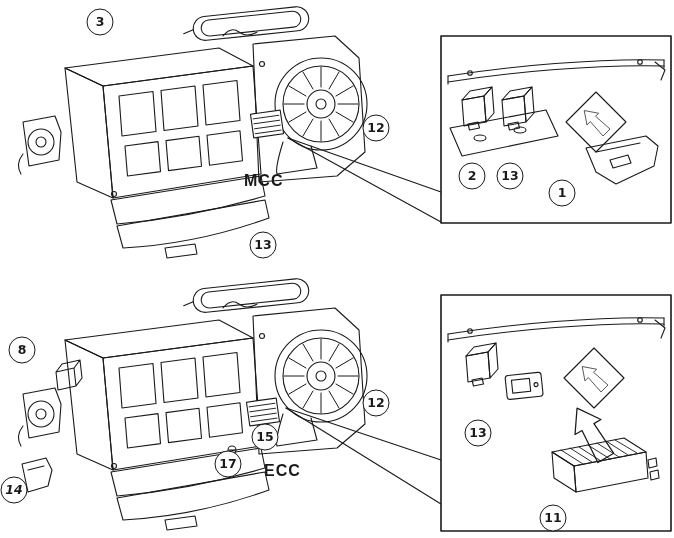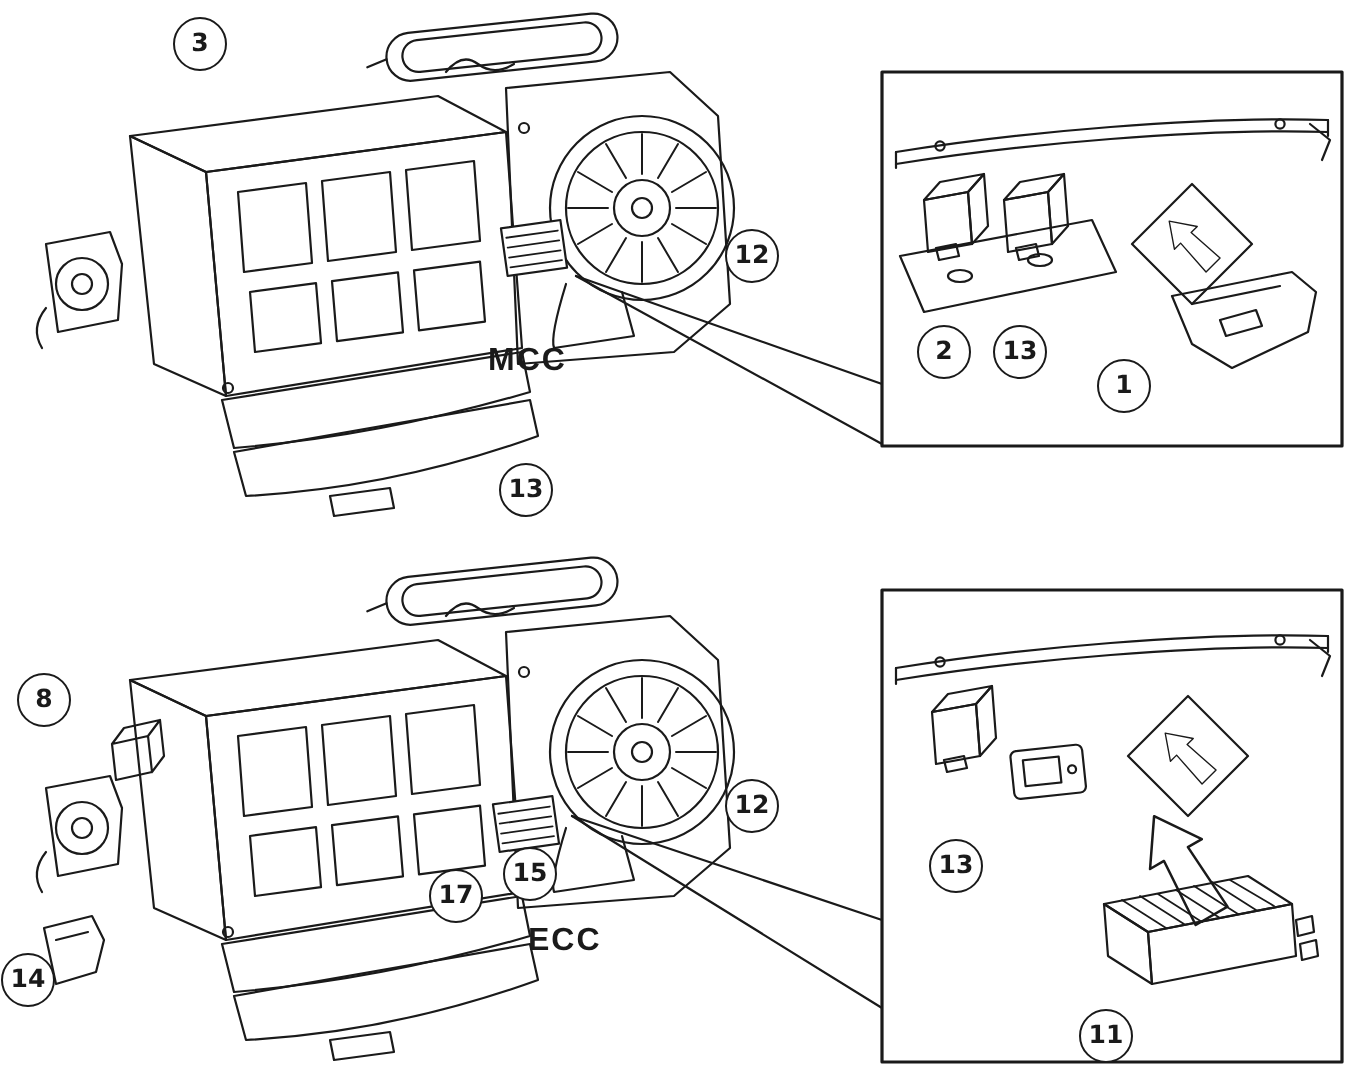--- a/index.html
+++ b/index.html
@@ -201,20 +201,20 @@
   <div class="section-label" style="left:264px;top:462px">ECC</div>
 
   <div>
       <div class="callout" style="left: 100px; top: 22px;">3</div>
       <div class="callout" style="left: 376px; top: 128px;">12</div>
       <div class="callout" style="left: 263px; top: 245px;">13</div>
       <div class="callout" style="left: 472px; top: 176px;">2</div>
       <div class="callout" style="left: 510px; top: 176px;">13</div>
       <div class="callout" style="left: 562px; top: 193px;">1</div>
       <div class="callout" style="left: 22px; top: 350px;">8</div>
-      <div class="callout" style="left: 14px; top: 490px;">14</div>
+      <div class="callout" style="left: 14px; top: 490px; font-style: italic;">14</div>
       <div class="callout" style="left: 265px; top: 437px;">15</div>
-      <div class="callout" style="left: 228px; top: 448px;">17</div>
+      <div class="callout" style="left: 228px; top: 464px;">17</div>
       <div class="callout" style="left: 376px; top: 403px;">12</div>
       <div class="callout" style="left: 478px; top: 433px;">13</div>
       <div class="callout" style="left: 553px; top: 506px; margin-top: 12px;">11</div>
     </div>
 </div>
 
 </body></html>

